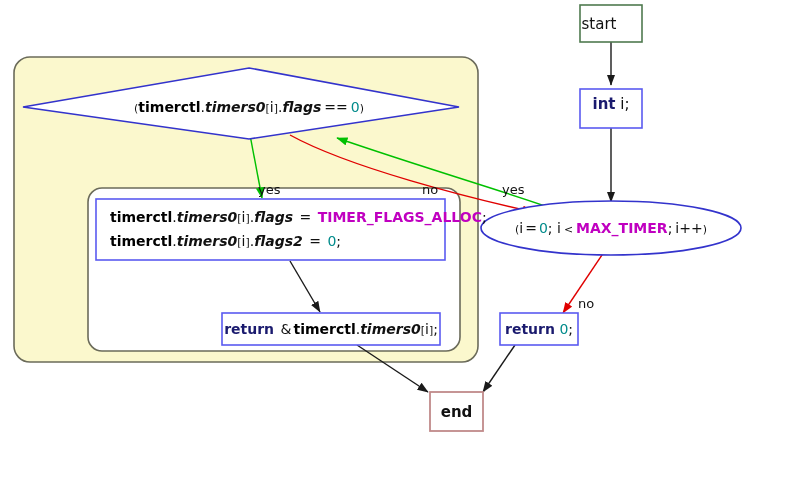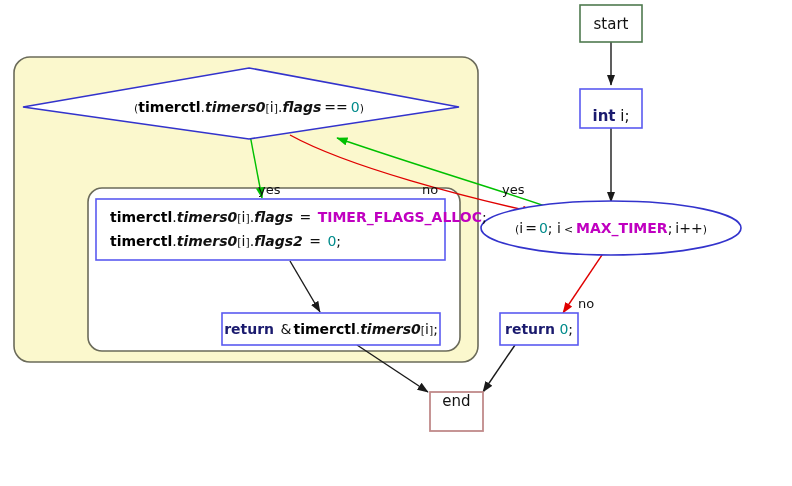--- a/index.html
+++ b/index.html
@@ -98,26 +98,26 @@
 
   <rect x="96" y="199" width="349" height="61" fill="#ffffff" stroke="#5a5af0" stroke-width="1.6"></rect>
 
   <rect x="222" y="313" width="218" height="32" fill="#ffffff" stroke="#5a5af0" stroke-width="1.6"></rect>
 
   <rect x="500" y="313" width="78" height="32" fill="#ffffff" stroke="#5a5af0" stroke-width="1.6"></rect>
 
   <rect x="430" y="392" width="53" height="39" fill="#ffffff" stroke="#c08a8a" stroke-width="1.8"></rect>
 </svg>
 
-<div style="position:absolute; left:580px; top:5px; width:62px; height:37px;
+<div style="position:absolute; left:568px; top:5px; width:62px; height:37px;
             display:flex; align-items:center; justify-content:center;">
   <span class="plainbox-label">start</span>
 </div>
 
-<div style="position:absolute; left:580px; top:101px; width:62px; height:32px;
+<div style="position:absolute; left:580px; top:89px; width:62px; height:32px;
             display:flex; align-items:center; justify-content:center;">
   <span class="node-text" style="font-size:15px;"><span class="kw">int</span><span class="plain"> i;</span></span>
 </div>
 
 <div style="position:absolute; left:481px; top:214px; width:260px; height:28px;
             display:flex; align-items:center; justify-content:center;">
   <span class="node-text" style="font-size:14px;"><span class="sub plain">(</span><span class="plain">i</span><span class="op" style="padding:0 2px;">=</span><span class="num">0</span><span class="plain">; i</span><span class="sub plain" style="padding:0 3px;">&lt;</span><span class="const">MAX_TIMER</span><span class="plain" style="padding-right:3px;">;</span><span class="plain">i++</span><span class="sub plain">)</span></span>
 </div>
 
 <div style="position:absolute; left:99px; top:94px; width:300px; height:26px;
@@ -137,21 +137,21 @@
             display:flex; align-items:center; justify-content:center;">
   <span class="node-text" style="font-size:14px;"><span class="kw">return</span> <span class="op" style="padding:0 2px;">&amp;</span><span class="ident">timerctl</span><span class="plain">.</span><span class="field">timers0</span><span class="sub plain">[</span><span class="plain">i</span><span class="sub plain">]</span><span class="plain">;</span></span>
 </div>
 
 <div style="position:absolute; left:502px; top:315px; width:74px; height:28px;
             display:flex; align-items:center; justify-content:center;">
   <span class="node-text" style="font-size:14px;"><span class="kw">return</span> <span class="num">0</span><span class="plain">;</span></span>
 </div>
 
 <div style="position:absolute; left:430px; top:392px; width:53px; height:39px;
-            display:flex; justify-content:center;">
+            display:flex; align-items:center; justify-content:center;font-weight:bold;">
   <span class="plainbox-label">end</span>
 </div>
 
 <div class="edge-label" style="position:absolute; left:258px; top:158px;">yes</div>
 
 <div class="edge-label" style="position:absolute; left:422px; top:158px;">no</div>
 
 <div class="edge-label" style="position:absolute; left:502px; top:158px;">yes</div>
 
 <div class="edge-label" style="position:absolute; left:578px; top:272px;">no</div>

